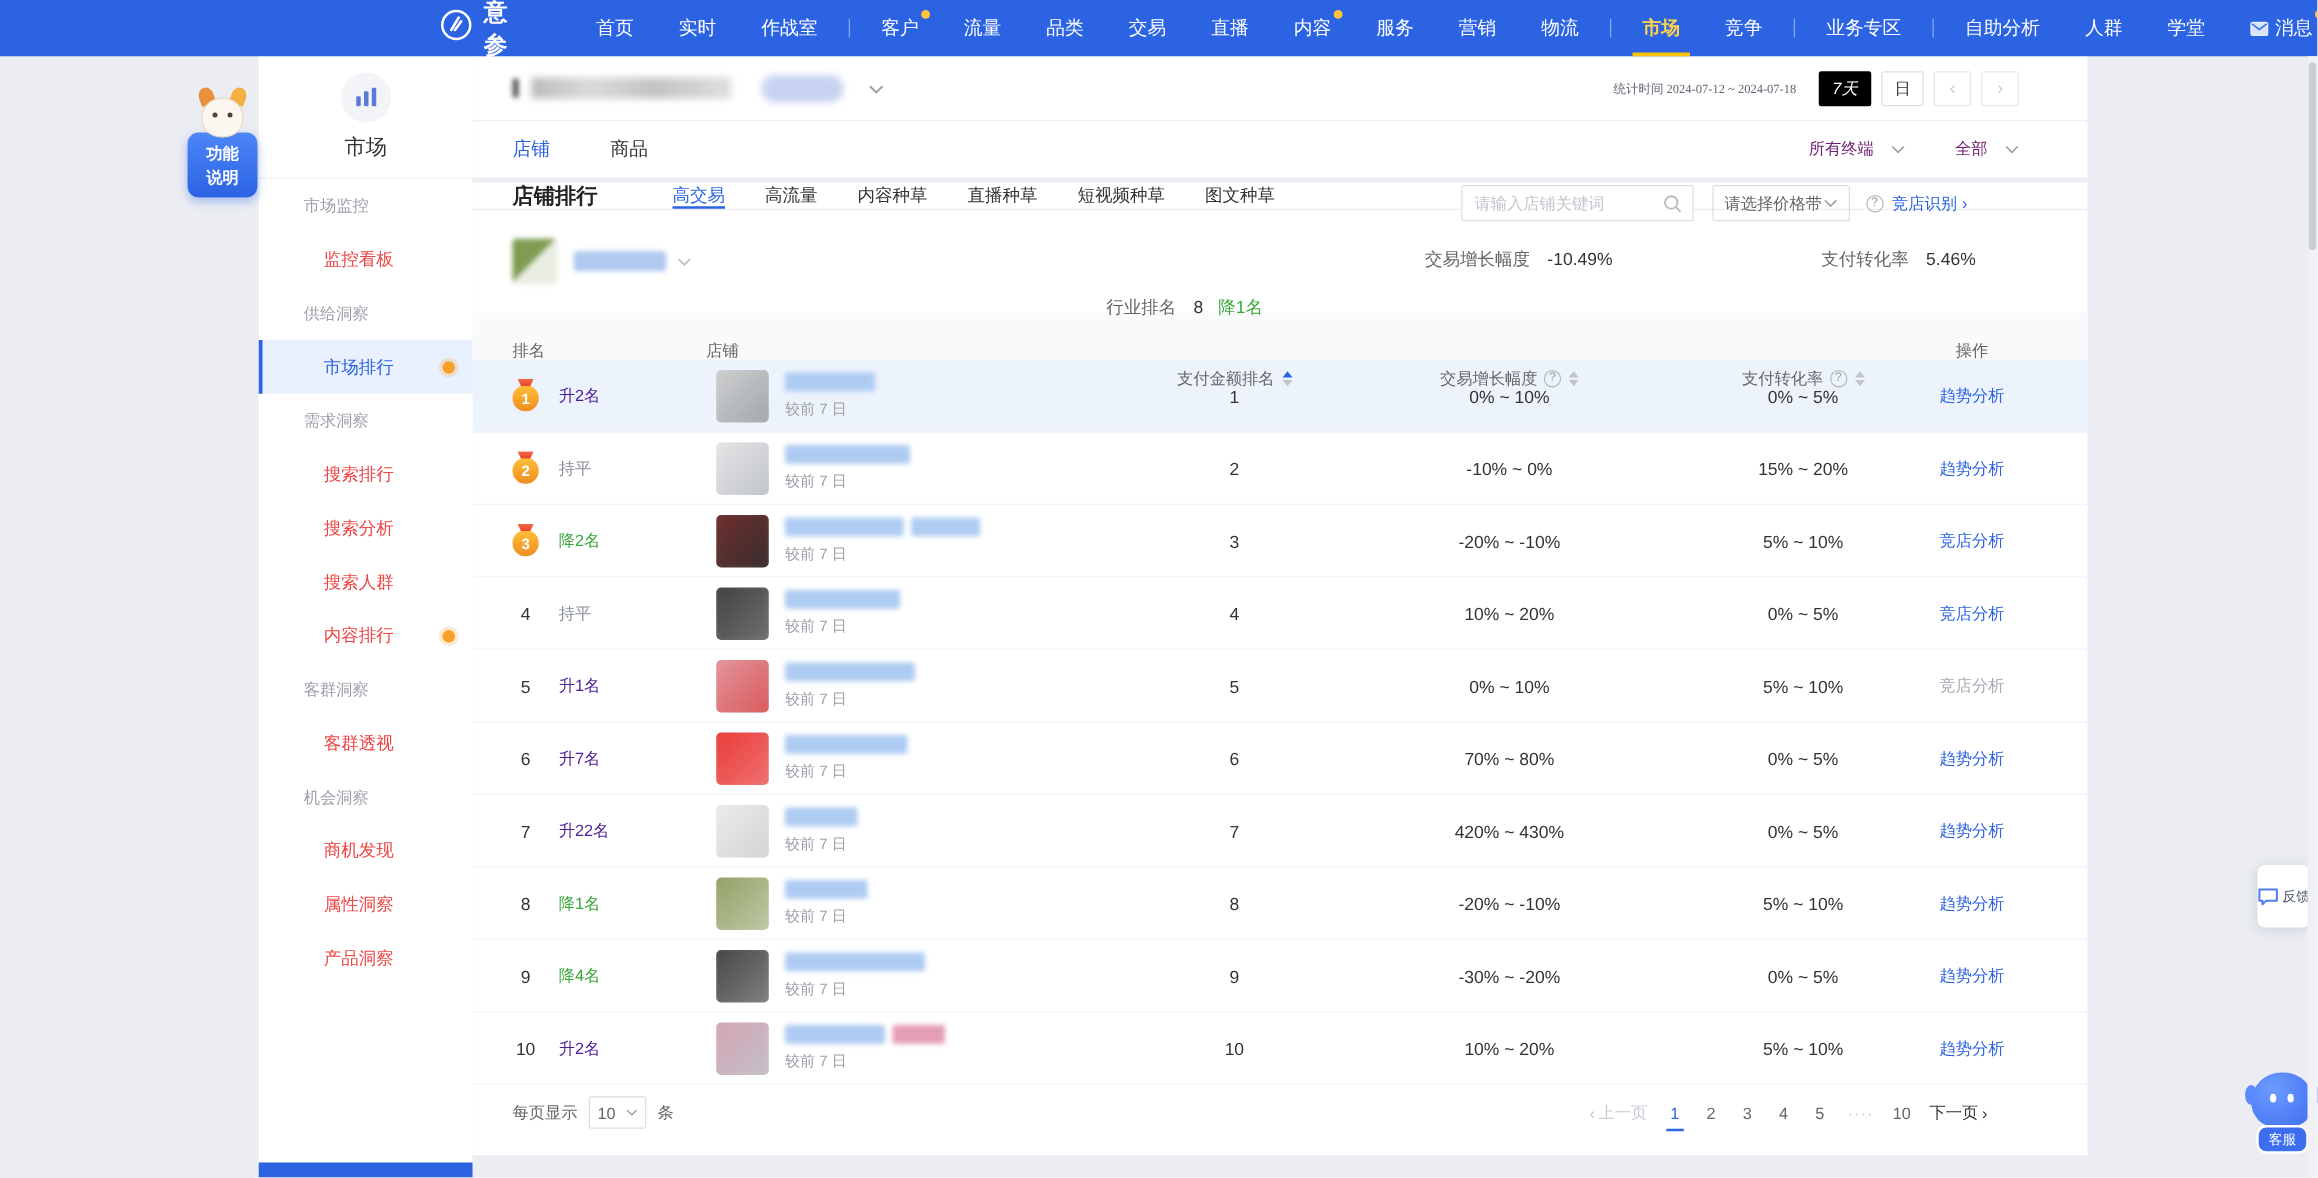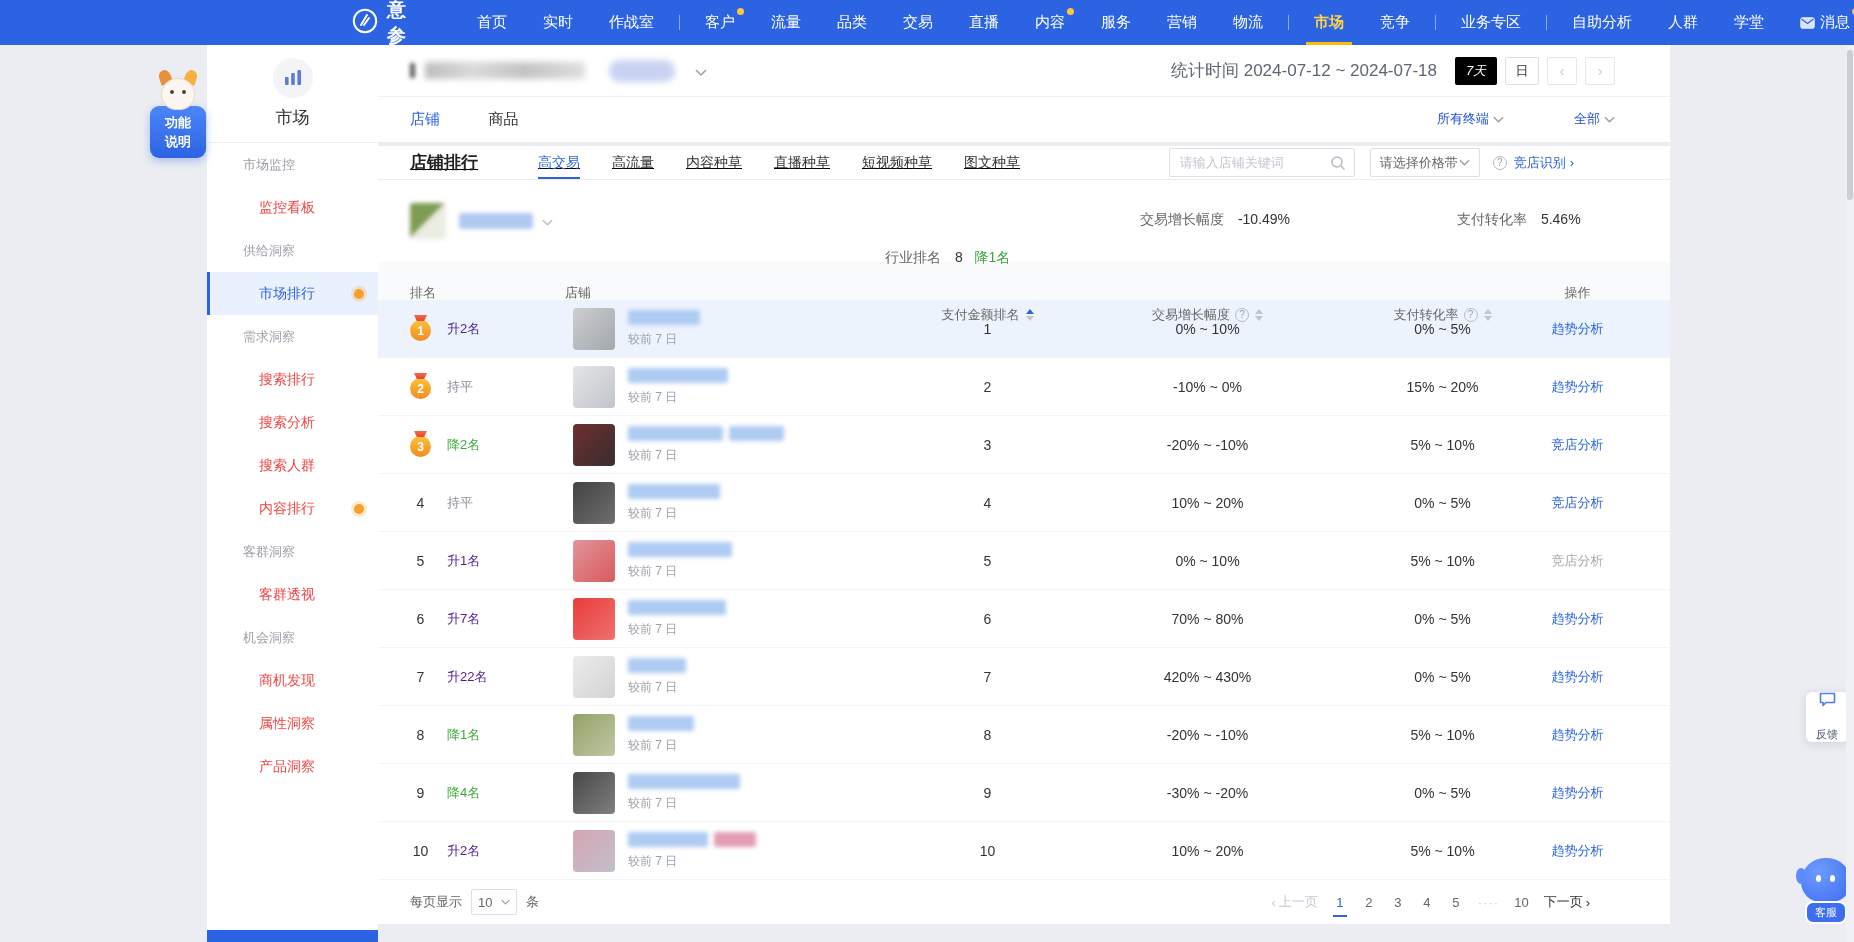--- a/index.html
+++ b/index.html
@@ -44,34 +44,34 @@
   
   .card{position:absolute;left:378px;width:1292px;background:#fff;}
   .card-top{top:45px;height:97px;}
   .cat-row{height:52px;display:flex;align-items:center;justify-content:space-between;padding:0 55px 0 32px;border-bottom:1px solid #F0F0F2;}
   .cat-left{display:flex;align-items:center;gap:10px;}
   .blur-dots{width:5px;height:15px;background:#5a5a5a;filter:blur(2px);border-radius:1px;}
   .blur-cat{width:160px;height:17px;border-radius:2px;background:linear-gradient(90deg,#BDBDBD,#DADADA 30%,#C3C3C3 62%,#DFDFDF);filter:blur(3px);}
   .blur-pill{width:66px;height:22px;border-radius:11px;background:#C9D3F1;filter:blur(3px);margin-left:14px;}
   .cat-chevron{margin-left:10px;}
   .cat-right{display:flex;align-items:center;gap:8px;}
-  .stat-time{color:#5F6672;font-size:17px;margin-right:10px;}
+  .stat-time{color:#5F6672;font-size:10px;margin-right:10px;font-family:Liberation Serif, serif;}
   .btn{height:28px;border-radius:2px;font-size:13px;cursor:pointer;font-family:inherit;}
   .btn-primary{background:#000000;color:#fff;border:none;width:42px;font-style:italic;}
   .btn-plain{width:34px;background:#fff;border:1px solid #DCDFE4;color:#333;}
   .btn-arrow{width:30px;background:#fff;border:1px solid #E4E7EC;color:#C9CDD5;font-size:15px;}
   .tabs-row{height:44px;display:flex;align-items:center;justify-content:space-between;padding:0 55px 0 32px;}
   .vtab{font-size:15px;color:#333;margin-right:44px;cursor:pointer;}
   .vtab.active{color:#2B63E3;}
   .tab-filters{display:flex;align-items:center;}
-  .filter{display:flex;align-items:center;gap:4px;font-size:13px;color:#1d4ed8;margin-left:70px;cursor:pointer;}
+  .filter{display:flex;align-items:center;gap:14px;font-size:13px;color:#701a75;margin-left:40px;cursor:pointer;}
 
   
   .card-rank{top:146px;height:778px;}
-  .rank-header{position:relative;height:34px;display:flex;align-items:center;padding:0 0 0 32px;border-bottom:1px solid #ECECEE;text-decoration:underline;}
+  .rank-header{position:relative;height:22px;display:flex;align-items:center;padding:0 0 0 32px;border-bottom:1px solid #ECECEE;}
   .rank-title{font-size:17px;font-weight:bold;color:#222;}
   .subtabs{display:flex;align-items:center;margin-left:60px;height:100%;}
   .subtab{position:relative;height:100%;display:flex;align-items:center;margin-right:32px;font-size:14px;color:#333;cursor:pointer;}
   .subtab.active{color:#2B63E3;}
   .subtab.active::after{content:'';position:absolute;left:0;right:0;bottom:0;height:2px;background:#2B63E3;}
   .rank-tools{position:absolute;right:96px;top:2px;display:flex;align-items:center;}
   .search-box{position:relative;width:186px;height:29px;border:1px solid #DCDFE4;border-radius:2px;background:#fff;}
   .search-box input{width:100%;height:100%;border:none;outline:none;padding:0 30px 0 10px;font-size:13px;color:#333;font-family:inherit;background:transparent;}
   .search-box input::placeholder{color:#C2C6CD;}
   .search-icon{position:absolute;right:8px;top:6px;}
@@ -127,21 +127,21 @@
   .pager{display:flex;align-items:center;gap:15px;font-size:13px;color:#666;}
   .pager .nav-btn{cursor:pointer;display:flex;align-items:center;gap:3px;}
   .pager .nav-btn.disabled{color:#C6CAD2;cursor:default;}
   .pager .nav-btn.dark{color:#333;}
   .page{min-width:14px;text-align:center;position:relative;cursor:pointer;}
   .page.active{color:#2B63E3;}
   .page.active::after{content:'';position:absolute;left:0;right:0;bottom:-7px;height:2px;background:#2B63E3;}
   .ellipsis{color:#C6CAD2;letter-spacing:1px;}
 
   
-  .feedback{position:absolute;left:1806px;top:692px;width:42px;height:50px;background:#fff;border-radius:6px;box-shadow:0 2px 10px rgba(20,40,90,.14);display:flex;flex-direction:column;align-items:center;justify-content:space-between;gap:3px;z-index:20;cursor:pointer;}
+  .feedback{position:absolute;left:1806px;top:692px;width:42px;height:50px;background:#fff;border-radius:6px;box-shadow:0 2px 10px rgba(20,40,90,.14);display:flex;flex-direction:row;align-items:center;justify-content:flex-end;gap:3px;z-index:20;cursor:pointer;}
   .feedback-text{font-size:11px;color:#4A5568;}
   .service{position:absolute;left:1797px;top:858px;width:58px;text-align:center;z-index:20;cursor:pointer;}
   .service-head{position:relative;width:50px;height:44px;margin:0 auto;background:radial-gradient(circle at 35% 30%,#6D9BFF,#3C6CF0);border-radius:24px 24px 20px 20px;}
   .service-head .se1,.service-head .se2{position:absolute;top:17px;width:5px;height:7px;background:#fff;border-radius:50%;}
   .service-head .se1{left:15px;} .service-head .se2{left:29px;}
   .service-head .sear1,.service-head .sear2{position:absolute;top:10px;width:10px;height:16px;background:#5B8CFF;border-radius:50%;}
   .service-head .sear1{left:-5px;} .service-head .sear2{right:-5px;}
   .service-label{display:inline-block;margin-top:-9px;background:#3E6EF0;color:#fff;font-size:11px;border-radius:8px;padding:2px 8px;border:2px solid #fff;position:relative;}
 
   .scrollbar-track{position:absolute;right:0;top:45px;width:8px;height:897px;background:#F0F1F4;z-index:40;}

